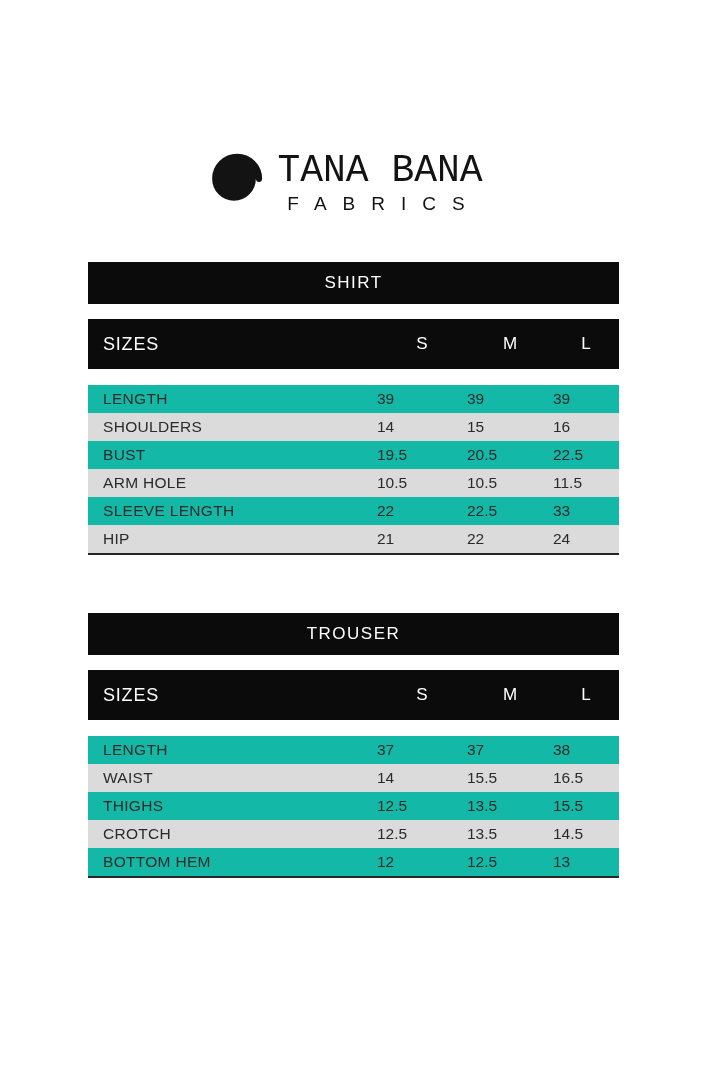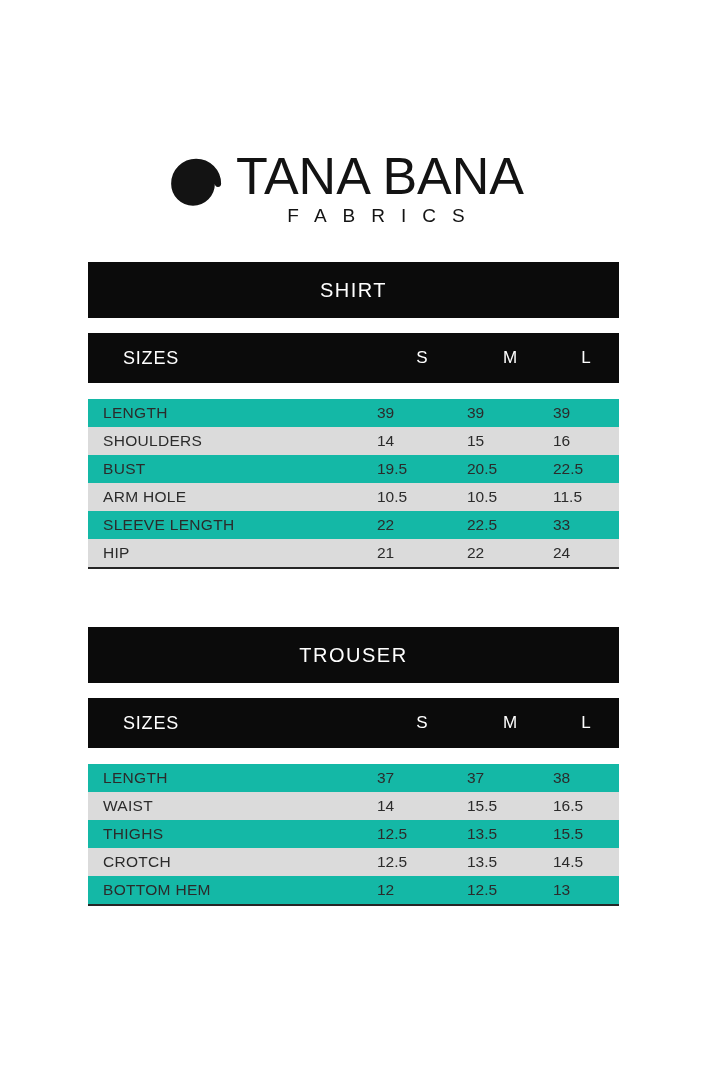--- a/index.html
+++ b/index.html
@@ -34,22 +34,22 @@
     height: 55px;
     display: block;
     margin-bottom: 12px;
   }
   .logo-text {
     display: flex;
     flex-direction: column;
     align-items: center;
   }
   .brand {
-    font-family: Liberation Sans, sans-serif;
-    font-size: 52px;
+    font-family: Liberation Mono, monospace;
+    font-size: 38px;
     line-height: 1;
     white-space: nowrap;
     letter-spacing: 0px;
   }
   .brand-sub {
     font-size: 19px;
     font-weight: 400;
     letter-spacing: 16px;
     text-indent: 8px;
     margin-top: 3px;
@@ -59,40 +59,39 @@
   
   .content {
     position: absolute;
     top: 262px;
     left: 88px;
     width: 531px;
   }
   .chart + .chart { margin-top: 58px; }
 
   .title-bar {
-    height: 56px;
+    height: 42px;
     background: var(--bar, #0b0b0b);
     color: #ffffff;
     display: flex;
     align-items: center;
     justify-content: center;
-    font-size: 20px;
+    font-size: 17px;
     letter-spacing: 1.5px;
   }
 
   .header-bar {
     margin-top: 15px;
     height: 50px;
     background: var(--bar, #0b0b0b);
     color: #ffffff;
     display: grid;
     grid-template-columns: 1fr 90px 86px 66px;
     align-items: center;
     font-size: 18px;
-    padding-left: 20px;
   }
   .header-bar .row-label {
     padding-left: 15px;
     letter-spacing: 0.8px;
   }
   .col-head {
     text-align: center;
     font-size: 17px;
   }
 

